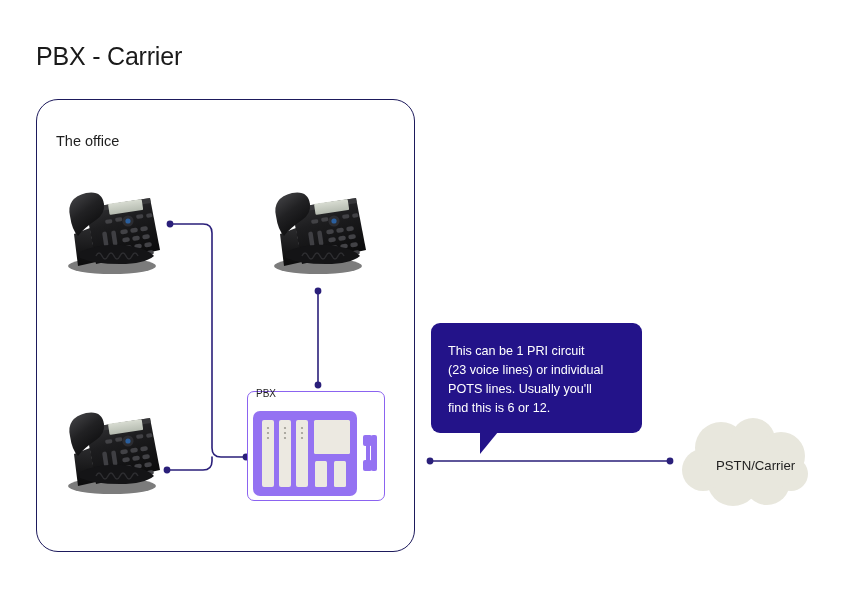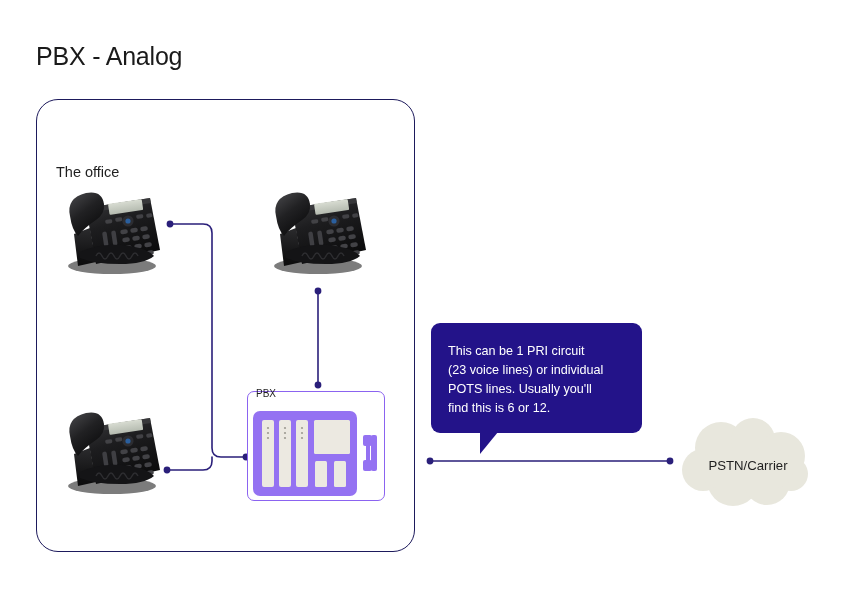--- a/index.html
+++ b/index.html
@@ -40,21 +40,20 @@
     box-sizing: border-box;
     background: transparent;
   }
   #office-label {
     position: absolute;
     left: 56px;
     top: 133px;
     font-size: 14.5px;
     color: #1f1f1f;
     white-space: nowrap;
-    margin-top: 31px;
   }
   
   .layer {
     position: absolute;
     left: 0;
     top: 0;
     width: 850px;
     height: 602px;
     overflow: visible;
   }
@@ -131,35 +130,34 @@
   
   #cloud-wrap {
     position: absolute;
     left: 681px;
     top: 418px;
     width: 134px;
     height: 96px;
   }
   #cloud-label {
     position: absolute;
-    left: 681px;
+    left: 716px;
     top: 458px;
     width: 134px;
-    text-align: center;
     font-size: 13.2px;
     color: #1f1f1f;
     white-space: nowrap;
   }
 </style>
 </head>
 <body>
 
 <div id="canvas">
 
-  <div id="page-title">PBX - Analog</div>
+  <div id="page-title">PBX - Carrier</div>
 
   <div id="office-box"></div>
   <div id="office-label">The office</div>
 
   <svg class="layer" id="links-layer" viewBox="0 0 850 602">
 
     <path d="M 170 224 L 203 224 Q 212 224 212 233 L 212 448 Q 212 457 221 457 L 246 457" fill="none" stroke="#2a1f7a" stroke-width="1.6" stroke-linecap="round"></path>
     <circle cx="170" cy="224" r="3.4" fill="#2a1f7a"></circle>
 
     <path d="M 318 291 L 318 385" fill="none" stroke="#2a1f7a" stroke-width="1.6" stroke-linecap="round"></path>

